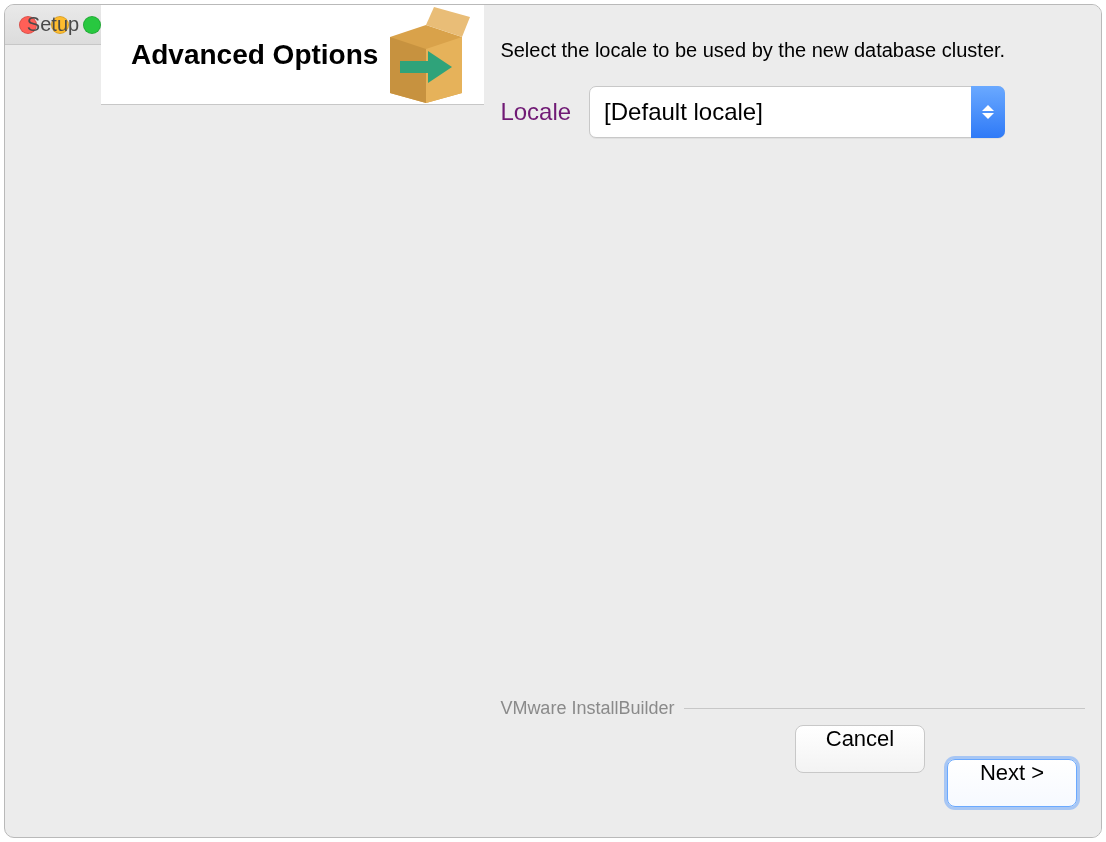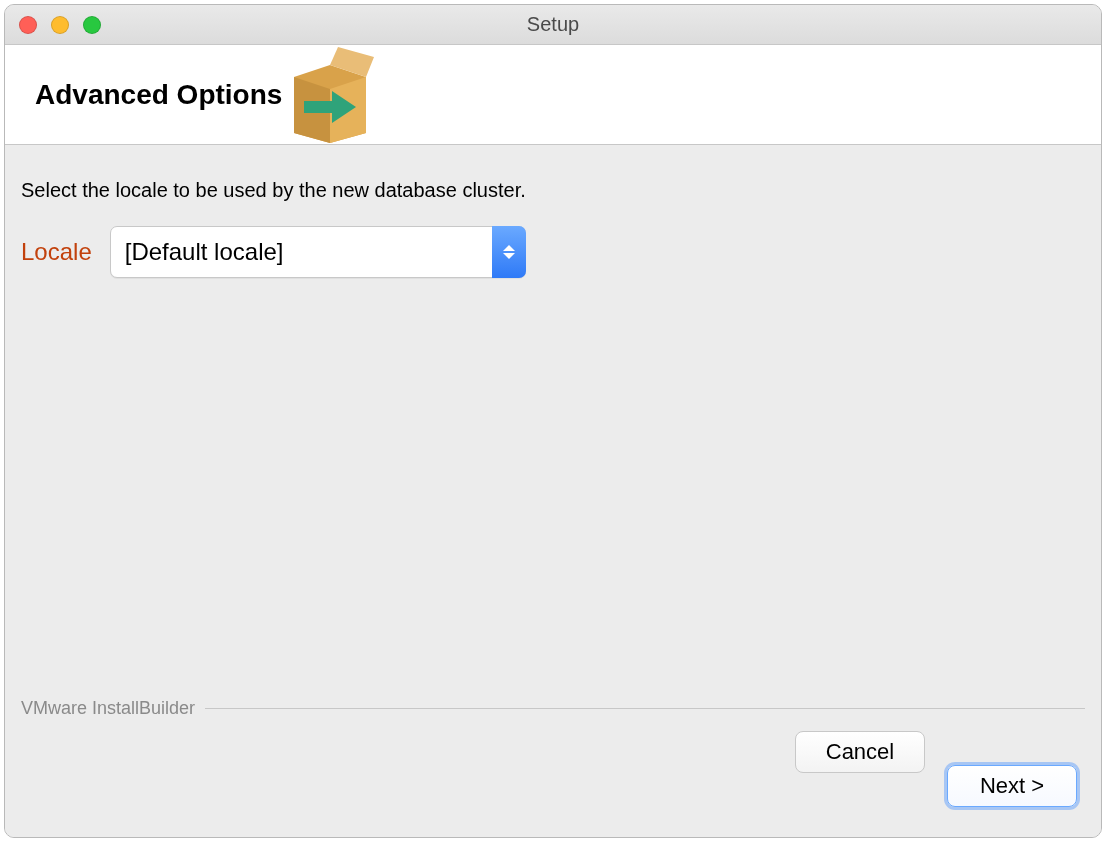--- a/index.html
+++ b/index.html
@@ -15,21 +15,21 @@
     background: #fff;
   }
   .window {
     width: 1098px;
     height: 834px;
     border: 1px solid #b9b9b9;
     border-radius: 10px;
     overflow: hidden;
     background: #ececec;
     display: flex;
-    flex-direction: column;
+    flex-direction: row;
     position: relative;
   }
 
   
   .titlebar {
     height: 40px;
     background: linear-gradient(#e9e9e9, #dcdcdc);
     border-bottom: 1px solid #c7c7c7;
     display: flex;
     align-items: center;
@@ -88,21 +88,21 @@
     color: #000;
     margin-bottom: 24px;
   }
   .field-row {
     display: flex;
     align-items: center;
     gap: 18px;
   }
   .field-label {
     font-size: 24px;
-    color: #c2410c;
+    color: #701a75;
   }
   .select-wrap {
     position: relative;
     width: 416px;
     height: 52px;
   }
   .select-display {
     width: 100%; height: 100%;
     border: 1px solid #c8c8c8;
     border-radius: 7px;
@@ -159,29 +159,28 @@
   
   .button-row {
     position: absolute;
     right: 24px;
     bottom: 30px;
     display: flex;
     gap: 22px;
   }
   .btn {
     min-width: 130px;
-    height: 42px;
+    height: 48px;
     padding: 0 20px;
     border-radius: 8px;
     border: 1px solid #c8c8c8;
     background: linear-gradient(#ffffff, #f3f3f3);
     font-size: 22px;
     color: #000;
     display: flex;
-    align-items: center;
     justify-content: center;
     cursor: default;
   }
   .btn.default {
     border: 1px solid #6aa9ff;
     box-shadow: 0 0 0 3px rgba(84,152,255,0.45);
     background: linear-gradient(#ffffff, #f6f9ff);
     margin-top: 34px;
   }
 </style>

